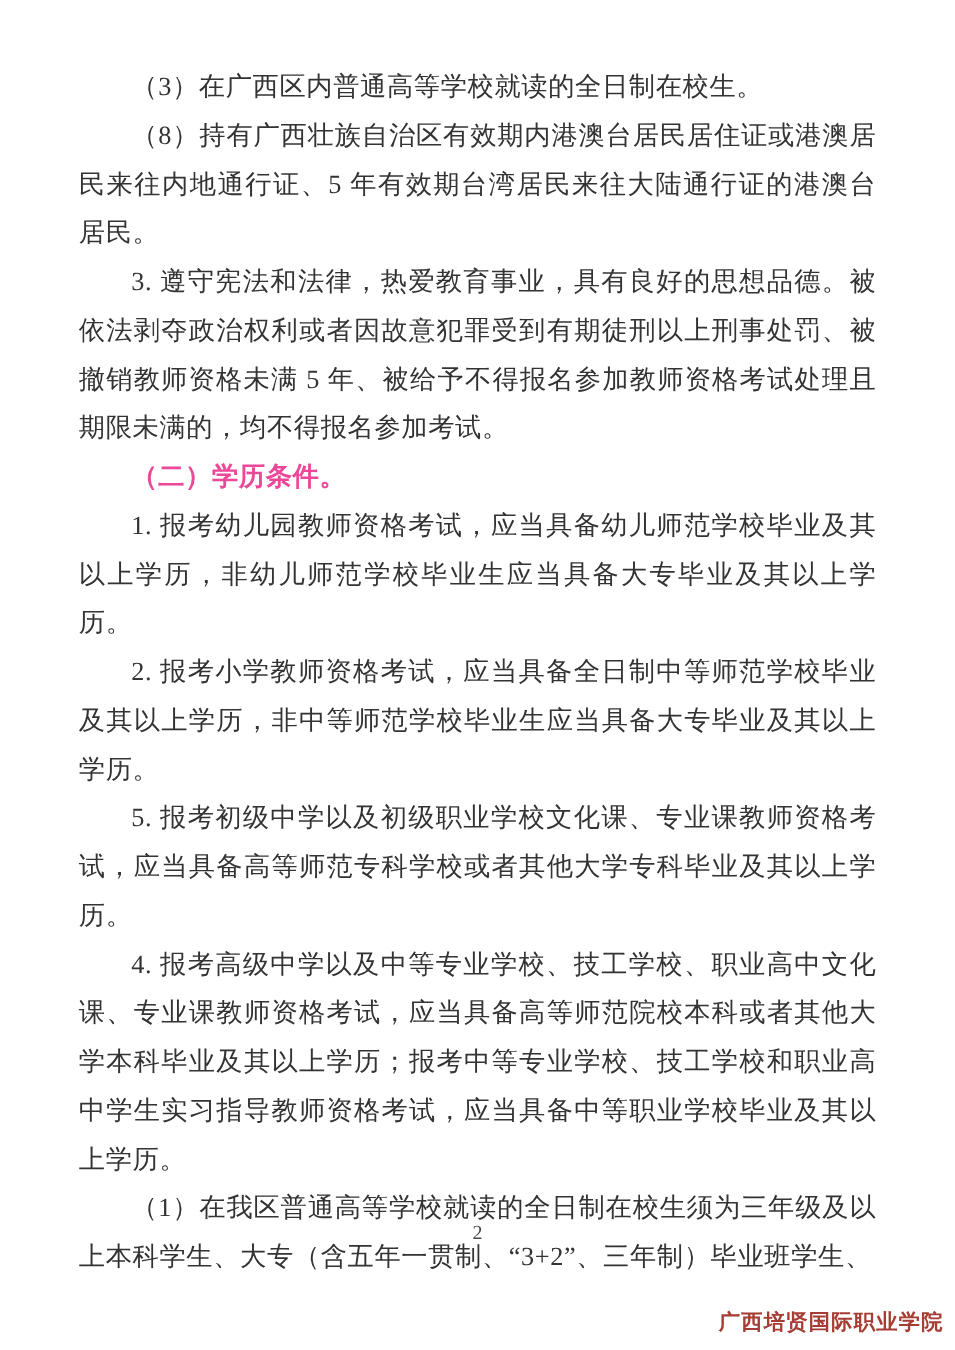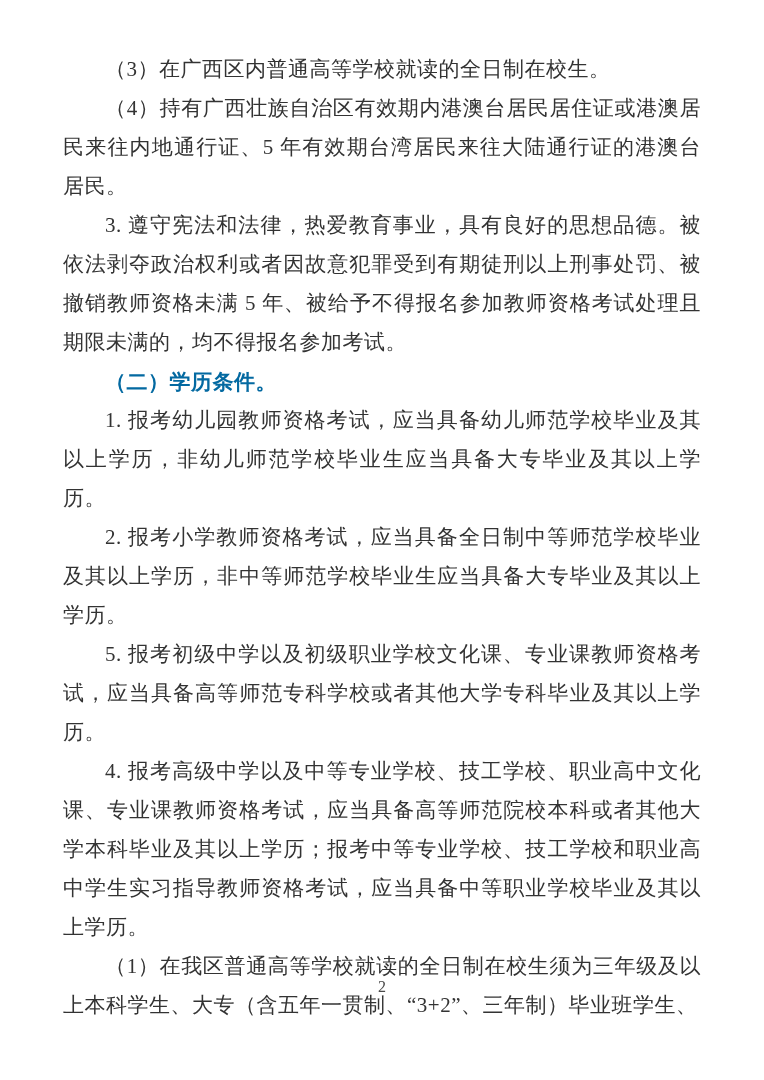--- a/index.html
+++ b/index.html
@@ -27,21 +27,21 @@
     text-justify: inter-ideograph;
     letter-spacing: 0.5px;
   }
   .para {
     margin: 0;
     text-indent: 2em;
   }
   .para.heading {
     font-family: "Liberation Sans", "DejaVu Sans", sans-serif;
     font-weight: bold;
-    color: #0369a1;
+    color: #ec4899;
   }
   .page-number {
     position: absolute;
     top: 978px;
     left: 0;
     width: 100%;
     text-align: center;
     font-size: 16px;
     color: #4a4a4a;
     font-family: "Liberation Serif", "DejaVu Serif", serif;
@@ -56,23 +56,24 @@
     font-family: "Liberation Sans", "DejaVu Sans", sans-serif;
     letter-spacing: 1px;
   }
 </style>
 </head>
 <body>
 
 <div class="page">
   <div class="content">
     <p class="para">（3）在广西区内普通高等学校就读的全日制在校生。</p>
-    <p class="para">（4）持有广西壮族自治区有效期内港澳台居民居住证或港澳居民来往内地通行证、5 年有效期台湾居民来往大陆通行证的港澳台居民。</p>
+    <p class="para">（8）持有广西壮族自治区有效期内港澳台居民居住证或港澳居民来往内地通行证、5 年有效期台湾居民来往大陆通行证的港澳台居民。</p>
     <p class="para">3. 遵守宪法和法律，热爱教育事业，具有良好的思想品德。被依法剥夺政治权利或者因故意犯罪受到有期徒刑以上刑事处罚、被撤销教师资格未满 5 年、被给予不得报名参加教师资格考试处理且期限未满的，均不得报名参加考试。</p>
     <p class="para heading">（二）学历条件。</p>
     <p class="para">1. 报考幼儿园教师资格考试，应当具备幼儿师范学校毕业及其以上学历，非幼儿师范学校毕业生应当具备大专毕业及其以上学历。</p>
     <p class="para">2. 报考小学教师资格考试，应当具备全日制中等师范学校毕业及其以上学历，非中等师范学校毕业生应当具备大专毕业及其以上学历。</p>
     <p class="para">5. 报考初级中学以及初级职业学校文化课、专业课教师资格考试，应当具备高等师范专科学校或者其他大学专科毕业及其以上学历。</p>
     <p class="para">4. 报考高级中学以及中等专业学校、技工学校、职业高中文化课、专业课教师资格考试，应当具备高等师范院校本科或者其他大学本科毕业及其以上学历；报考中等专业学校、技工学校和职业高中学生实习指导教师资格考试，应当具备中等职业学校毕业及其以上学历。</p>
     <p class="para">（1）在我区普通高等学校就读的全日制在校生须为三年级及以上本科学生、大专（含五年一贯制、“3+2”、三年制）毕业班学生、</p>
   </div>
   <div class="page-number">2</div>
+  <div class="footer-watermark">广西培贤国际职业学院</div>
 </div>
 
 </body></html>

